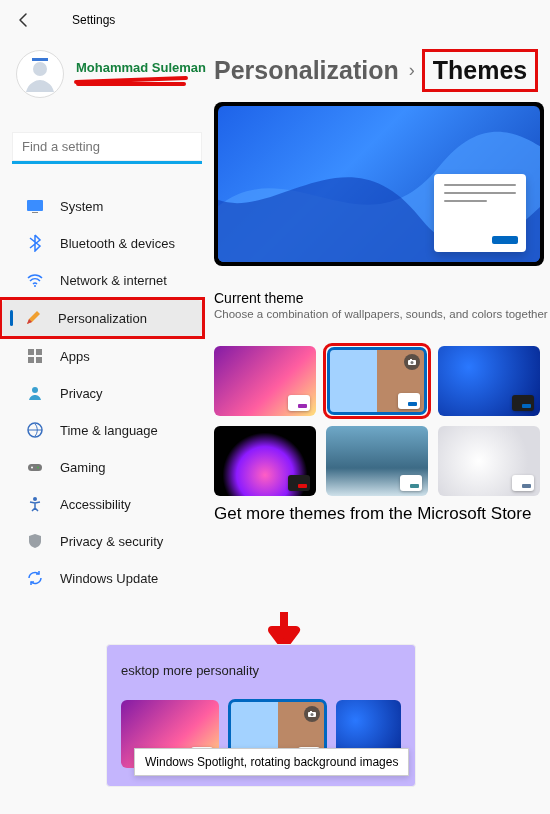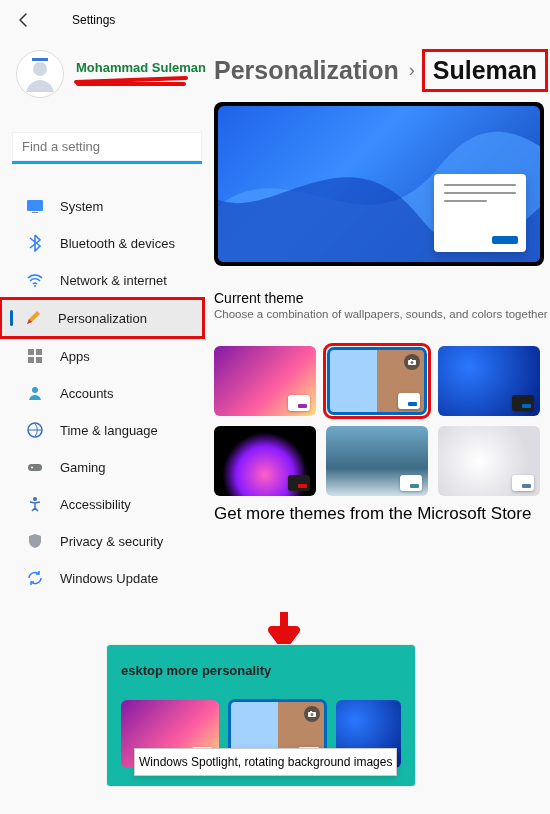--- a/index.html
+++ b/index.html
@@ -51,23 +51,23 @@
   .t4{ background:#000 radial-gradient(circle at 50% 70%, #ff5ec4, #8d1bff 40%, transparent 60%);}
   .t4 .accent{ background:#1e1e1e;} .t4 .accent::after{ background:#e30b0b;}
   .t5{ background:linear-gradient(180deg,#6fa8c7,#3d6b86 60%,#cfe1ea);}
   .t5 .accent::after{ background:#3d8a94;}
   .t6{ background:radial-gradient(circle at 40% 50%, #fff, #dcdce2 70%);}
   .t6 .accent::after{ background:#5e7a9b;}
   .cam { position:absolute; right:6px; top:6px; width:16px; height:16px; border-radius:50%; background:rgba(60,60,60,.75); display:flex; align-items:center; justify-content:center;}
   .cam svg{ width:10px; height:10px; }
   .moretext { font-size:17px; margin-top:8px; }
   .arrow-down { position:absolute; left:264px; top:610px; }
-  .bottom-card { position:absolute; left:106px; top:644px; width:310px; background:#14b8a6; border:1px solid #eee; border-radius:4px; padding:18px 14px 18px 14px; box-shadow:0 0 0 rgba(0,0,0,0);font-weight:bold;}
+  .bottom-card { position:absolute; left:106px; top:644px; width:310px; background:#c4b5fd; border:1px solid #eee; border-radius:4px; padding:18px 14px 18px 14px; box-shadow:0 0 0 rgba(0,0,0,0);}
   .bottom-card .mini-grid{ display:flex; gap:10px; margin-top:22px;}
-  .tooltip { position:absolute; left:134px; top:748px; background:#fff; border:1px solid #ccc; padding:6px 4px; font-size:12px; box-shadow:0 2px 6px rgba(0,0,0,.15); z-index:5;}
+  .tooltip { position:absolute; left:134px; top:748px; background:#fff; border:1px solid #ccc; padding:6px 10px; font-size:12px; box-shadow:0 2px 6px rgba(0,0,0,.15); z-index:5;}
 </style>
 </head>
 <body>
 
 <div class="topbar">
   <span class="back-icon">
     <svg viewBox="0 0 16 16">
         <path d="M10 2 4 8l6 6" stroke="#333" stroke-width="1.5" fill="none" stroke-linecap="round" stroke-linejoin="round"></path>
       </svg>
   </span>
@@ -84,21 +84,21 @@
   </div>
   <div class="userinfo">
     <div class="username">Mohammad Suleman</div>
     <div class="redacted"></div>
   </div>
 </div>
 
 <div class="breadcrumb">
   <span>Personalization</span>
   <span class="chev">›</span>
-  <span class="current hl-red">Suleman</span>
+  <span class="current hl-red">Themes</span>
 </div>
 
 <div class="search-wrap">
   <input class="search" placeholder="Find a setting" style="">
 </div>
 
 <div class="nav">
   <div class="nav-item">
     <span class="ico">
         <svg viewBox="0 0 18 18">
@@ -147,21 +147,21 @@
       </span>
     <span>Apps</span>
   </div>
   <div class="nav-item">
     <span class="ico">
         <svg viewBox="0 0 18 18">
           <circle cx="9" cy="6" r="3" fill="#3aa0d0"></circle>
           <path d="M3 16c1-4 4-5 6-5s5 1 6 5" fill="#3aa0d0"></path>
         </svg>
       </span>
-    <span>Accounts</span>
+    <span>Privacy</span>
   </div>
   <div class="nav-item">
     <span class="ico">
         <svg viewBox="0 0 18 18">
           <circle cx="9" cy="9" r="7" stroke="#3a70c0" stroke-width="1.5" fill="none"></circle>
           <path d="M9 3c3 3 3 9 0 12M2 9h14" stroke="#3a70c0" stroke-width="1" fill="none"></path>
         </svg>
       </span>
     <span>Time &amp; language</span>
   </div>

